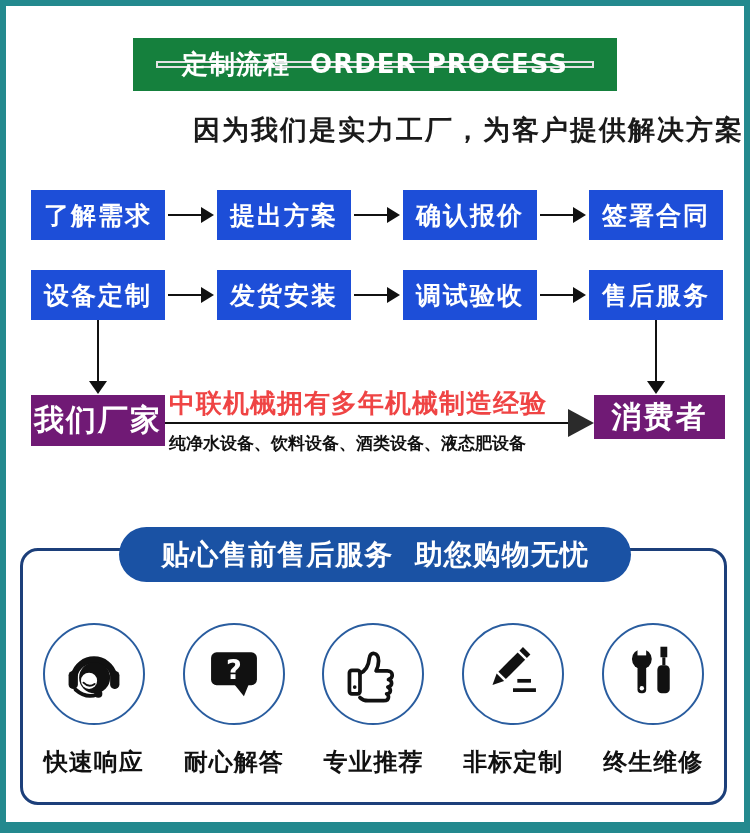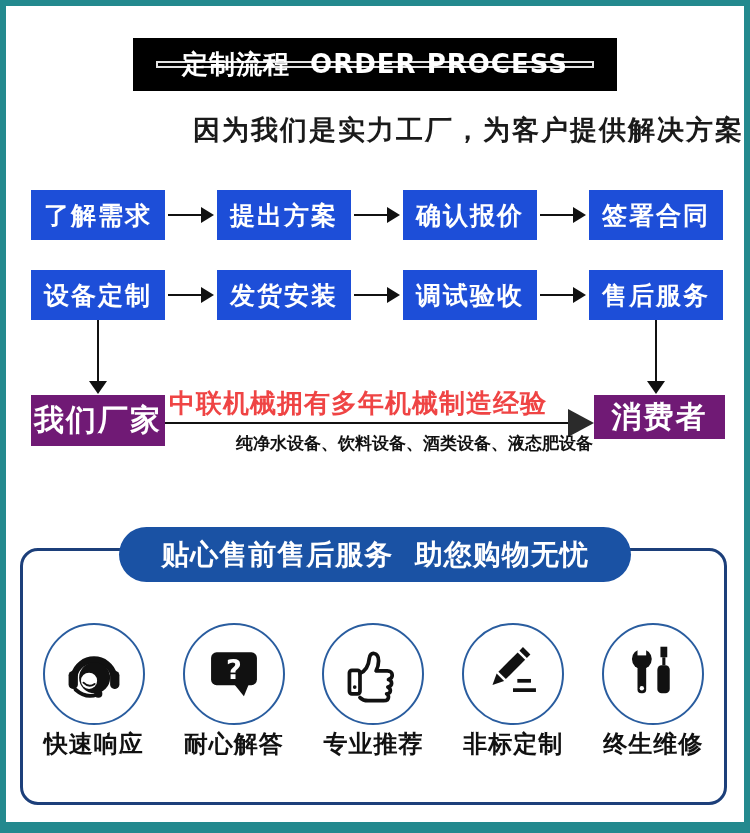--- a/index.html
+++ b/index.html
@@ -6,21 +6,21 @@
   .page {
     position:relative; width:750px; height:833px; box-sizing:border-box;
     background:#ffffff;
     border:6px solid #23898e; border-bottom-width:11px;
     font-family:"DejaVu Sans","Liberation Sans",sans-serif;
     overflow:hidden;
   }
   
   .banner {
     position:absolute; left:127px; top:32px; width:484px; height:53px;
-    background:#000000; box-sizing:border-box; padding:23px;
+    background:#15803d; box-sizing:border-box; padding:23px;
   }
   .banner-inner {
     width:100%; height:100%; box-sizing:border-box;
     border:2px solid #e3e3e3; display:flex; align-items:center; justify-content:center;
   }
   .banner-inner span {
     color:#ffffff; font-size:26px; font-weight:bold; white-space:pre; letter-spacing:1px;
   }
   .subtitle {
     position:absolute; left:0; top:106px; width:738px; text-align:right;
@@ -47,21 +47,21 @@
   .arrow-d .tri { position:absolute; left:0; bottom:0; width:0; height:0;
     border-left:9px solid transparent; border-right:9px solid transparent; border-top:13px solid #111; }
   .center-title {
     position:absolute; left:163px; top:216px; width:424px; text-align:left;
     color:#ef4444; font-size:26px; font-weight:bold; letter-spacing:1px; white-space:nowrap;
   }
   .center-line { position:absolute; left:159px; top:252px; width:405px; height:2px; background:#111; }
   .center-tri { position:absolute; left:562px; top:239px; width:0; height:0;
     border-top:14px solid transparent; border-bottom:14px solid transparent; border-left:26px solid #2b2b2b; }
   .center-sub {
-    position:absolute; left:163px; top:262px; width:424px; text-align:right;
+    position:absolute; left:163px; top:262px; width:424px; text-align:left;
     color:#111; font-size:17px; font-weight:bold; white-space:nowrap;
   }
   
   .service-box {
     position:absolute; left:14px; top:542px; width:707px; height:257px; box-sizing:border-box;
     border:3px solid #1c3f7a; border-radius:18px; background:#ffffff;
   }
   .service-pill {
     position:absolute; left:50%; top:521px; transform:translateX(-50%);
     width:512px; height:55px; border-radius:28px; background:#1a52a4;
@@ -72,21 +72,21 @@
     position:absolute; left:0; top:72px; width:100%;
     display:flex; justify-content:space-evenly;
   }
   .service-item { width:138px; display:flex; flex-direction:column; align-items:center; }
   .service-circle {
     width:102px; height:102px; border-radius:50%; box-sizing:border-box;
     border:2px solid #2a5d9f; background:#fff;
     display:flex; align-items:center; justify-content:center;
   }
   .service-circle svg { width:62px; height:62px; }
-  .service-label { margin-top:3px; color:#111; font-size:24px; font-weight:bold; letter-spacing:1px; white-space:nowrap; }
+  .service-label { margin-top:21px; color:#111; font-size:24px; font-weight:bold; letter-spacing:1px; white-space:nowrap; }
 </style>
 </head>
 <body>
 
 <div class="page">
 
   <div class="banner">
     <div class="banner-inner">
       <span>定制流程  ORDER PROCESS</span>
     </div>

